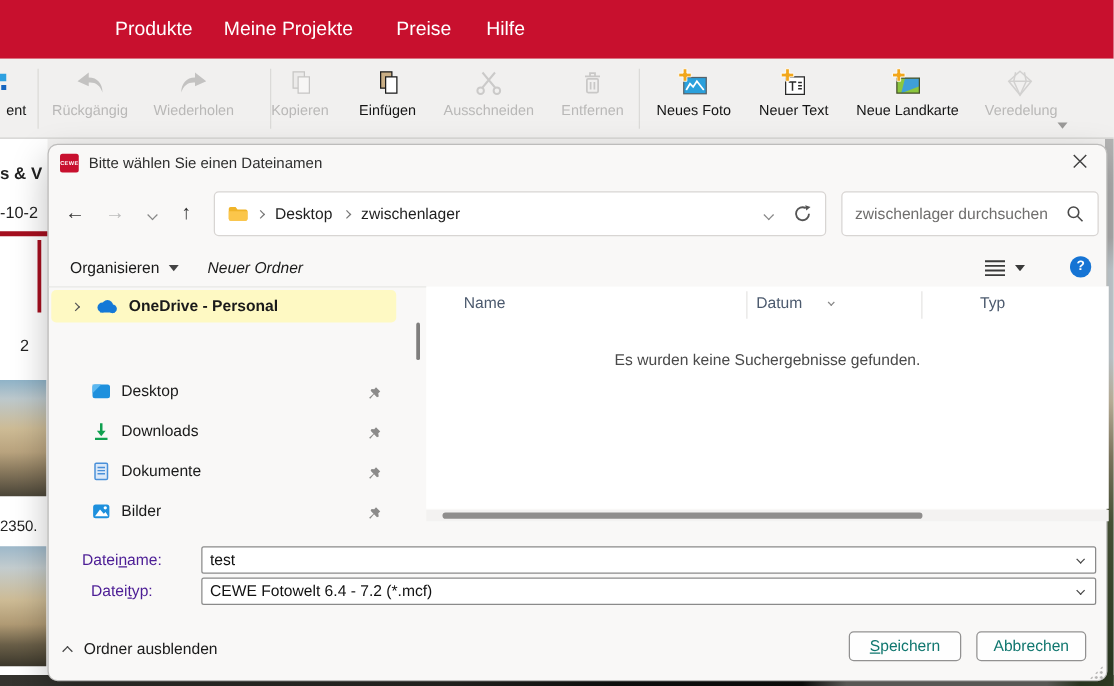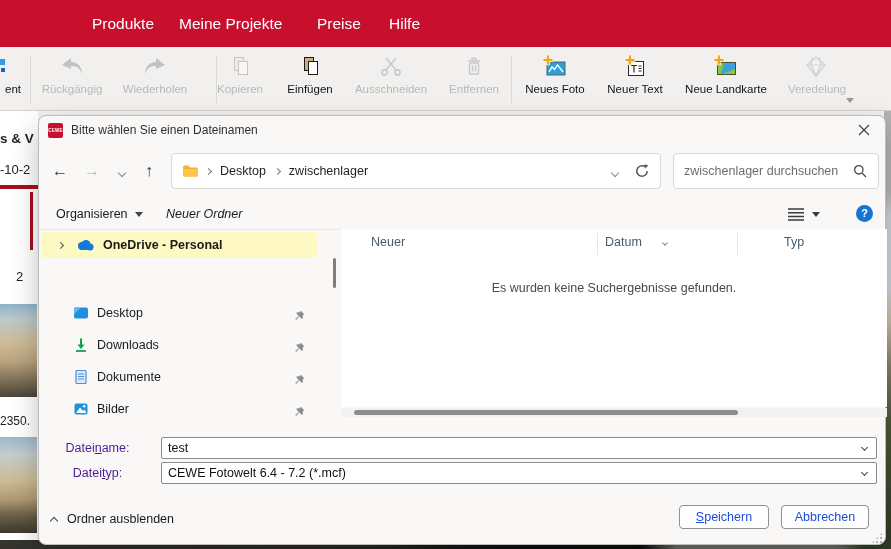--- a/index.html
+++ b/index.html
@@ -82,21 +82,21 @@
   .fld-label { position:absolute; left:0; width:117px; height:22px; line-height:22px; text-align:center; font-size:12.5px; color:#4c1d95; }
   .mn { text-decoration:underline; }
   .combo { position:absolute; left:122px; width:716px; height:22px; background:#fff; border:1px solid #8a8a8a; border-radius:2px; }
   .combo input { width:calc(100% - 24px); height:100%; border:none; outline:none; font-size:12.5px; font-family:inherit; padding:0 6px; color:#111; background:transparent; }
   .combo-text { display:block; height:100%; line-height:20px; font-size:12.5px; color:#111; padding:0 6px; white-space:nowrap; overflow:hidden; }
   .combo .chev { position:absolute; right:9px; top:7px; width:5px; height:5px; border-color:#444; }
 
   
   .footer-item { position:absolute; font-size:12.5px; color:#1a1a1a; }
   .btn { position:absolute; top:389px; height:24px; background:#fefefe; border:1px solid #929191; border-radius:4px;
-     font-size:12.5px; color:#1d4ed8; text-align:center; line-height:22px; font-family:inherit; }
+     font-size:12.5px; color:#0f766e; text-align:center; line-height:22px; font-family:inherit; }
   .grip { position:absolute; left:832px; top:416px; width:12px; height:12px;
      background-image:radial-gradient(#b5b4b3 1px, transparent 1.2px); background-size:4px 4px;
      clip-path:polygon(100% 0, 100% 100%, 0 100%); }
 </style>
 </head>
 <body>
 
 <div class="bg-left">
   <div class="bg-frag" style="left:0;top:20px;font-size:13.5px;font-weight:bold;width:38px;">s &amp; V</div>
   <div class="bg-frag" style="left:0;top:51px;font-size:13px;width:38px;">-10-2</div>
@@ -383,21 +383,21 @@
       <span class="side-pin">
         <svg width="11" height="11">
             <path d="M6.8 0.8 L10.2 4.2 L8.6 5.6 L9 8.2 L7.6 8.7 L5.2 6.3 L2.2 10 L1.3 9.1 L4.8 5.9 L2.5 3.6 L3.2 2.1 L5.4 2.4 Z" fill="#8c8b8a"></path>
           </svg>
       </span>
     </div>
   </div>
   <div class="vscroll-thumb"></div>
 
   <div class="filelist">
-    <span class="col-hdr" style="left:30px;">Neuer</span>
+    <span class="col-hdr" style="left:30px;">Name</span>
     <div class="col-sep" style="left:256px;"></div>
     <span class="col-hdr" style="left:264px;">Datum</span>
     <span style="position:absolute;left:322px;top:2px;"><span class="chev chev-down" style="width:4px;height:4px;border-color:#888;"></span></span>
     <div class="col-sep" style="left:396px;"></div>
     <span class="col-hdr" style="left:443px;">Typ</span>
     <div class="empty-msg">Es wurden keine Suchergebnisse gefunden.</div>
   </div>
   <div class="hscroll">
     <div class="hscroll-thumb"></div>
   </div>

